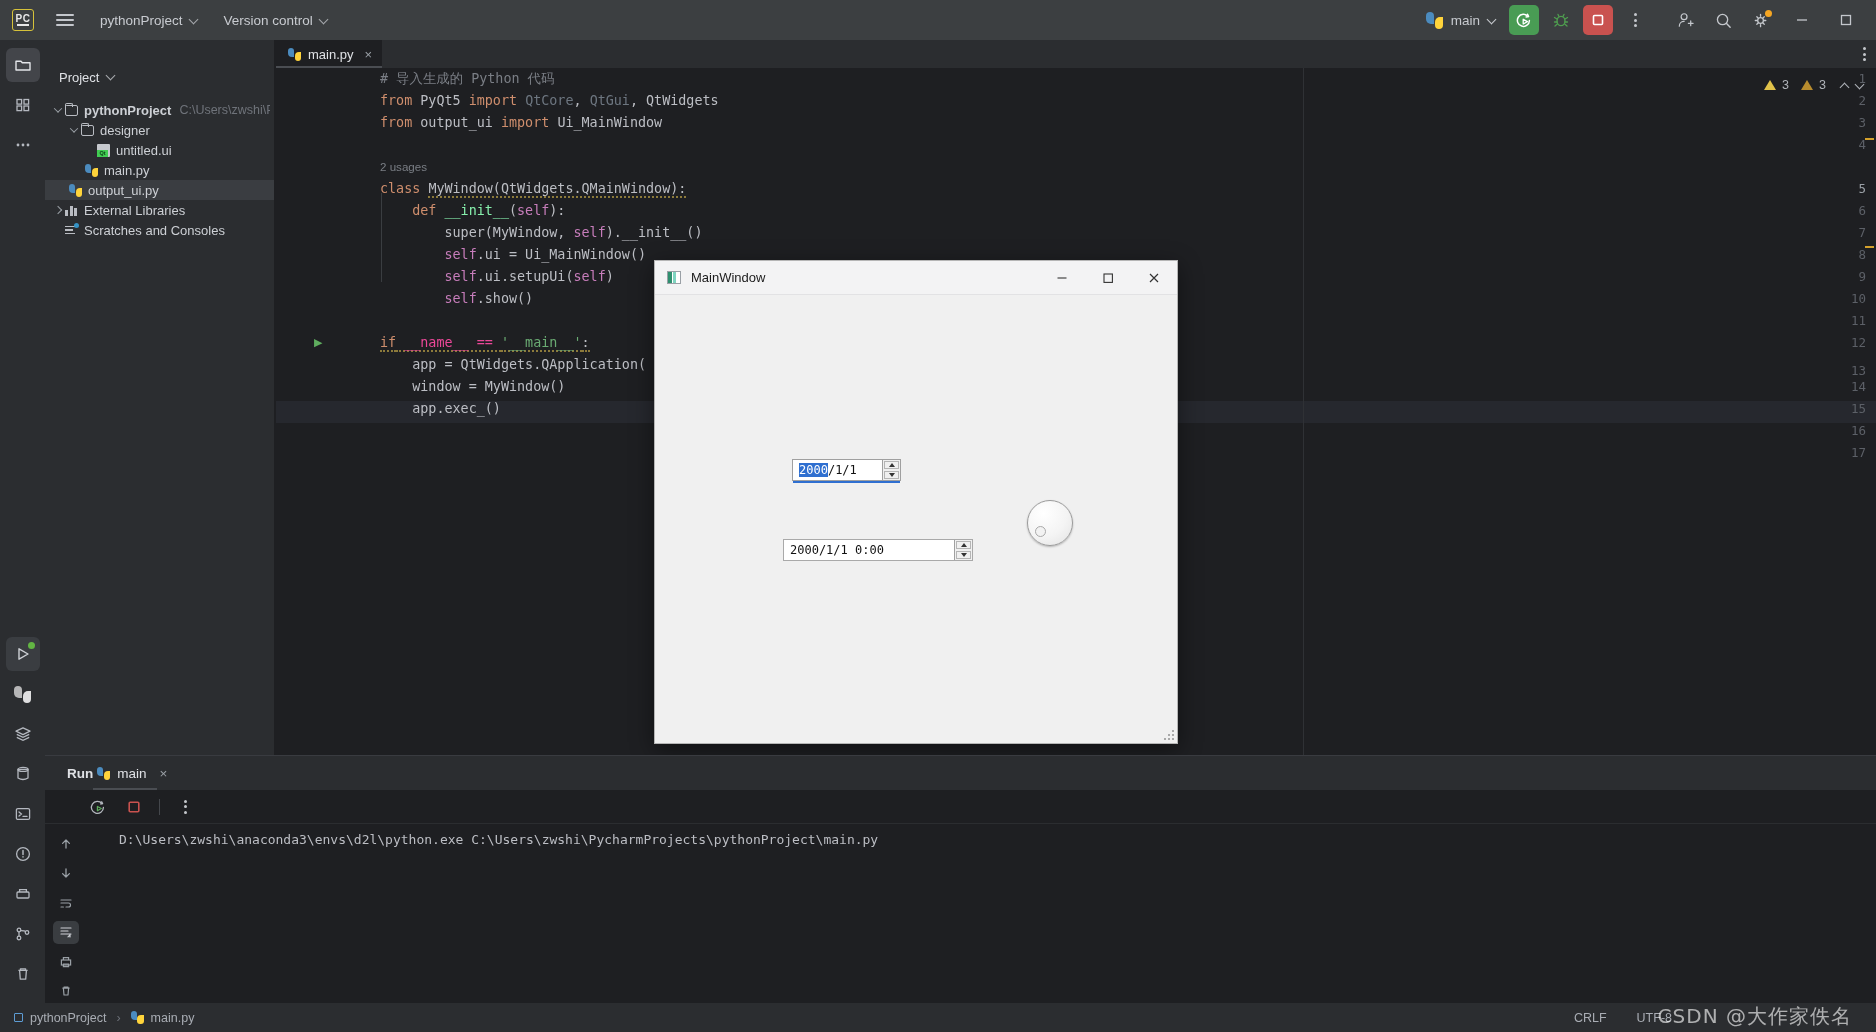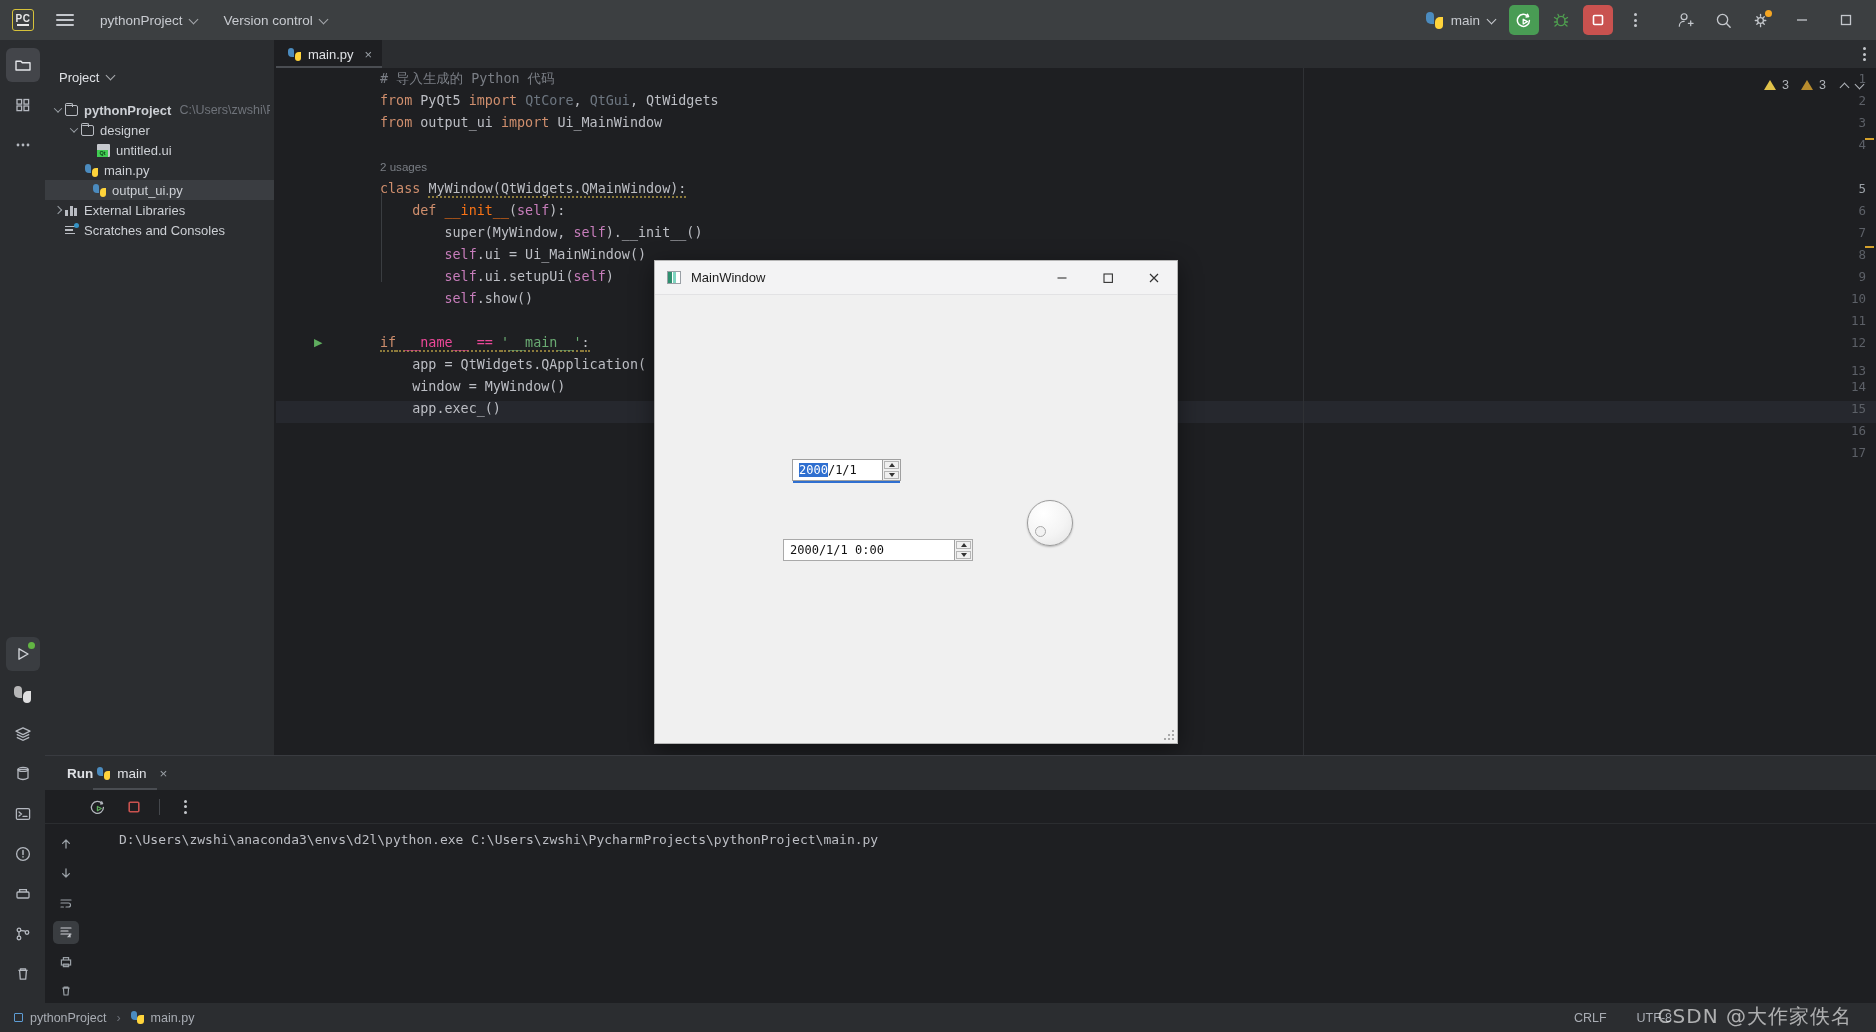--- a/index.html
+++ b/index.html
@@ -403,21 +403,21 @@
     <div class="trow" style="padding-left:52px">
       <span class="qt-ic"></span>
       <span>untitled.ui</span>
     </div>
 
     <div class="trow" style="padding-left:40px">
       <span class="py-small"></span>
       <span>main.py</span>
     </div>
 
-    <div class="trow sel" style="padding-left:48px">
+    <div class="trow sel" style="padding-left:24px">
       <span class="py-small"></span>
       <span>output_ui.py</span>
     </div>
 
     <div class="trow" style="padding-left:6px">
       <span class="arrow right"></span>
       <span class="lib-ic">
           <i style="height:6px"></i>
           <i style="height:10px"></i>
           <i style="height:8px"></i>
@@ -491,21 +491,21 @@
     <div class="ln" style="top:374px">17</div>
 
     <span class="rtri" style="position:absolute;left:38px;top:268px;font-size:11px">▶</span>
 
     <div style="position:absolute;left:52px;top:0;width:1400px;">
       <pre class="code" style="top:0px"><span class="cmt"># 导入生成的 Python 代码</span></pre>
       <pre class="code" style="top:22px"><span class="kw">from</span> <span style="color:#bcbec4">PyQt5</span> <span class="kw">import</span> <span class="mod">QtCore</span><span style="color:#bcbec4">,</span> <span class="mod">QtGui</span><span style="color:#bcbec4">,</span> <span style="color:#bcbec4">QtWidgets</span></pre>
       <pre class="code" style="top:44px"><span class="kw">from</span> <span style="color:#bcbec4">output_ui</span> <span class="kw">import</span> <span style="color:#bcbec4">Ui_MainWindow</span></pre>
       <pre class="code usages" style="top:88px;color:#7a7e85;font-size:11.6px;font-family:'Liberation Sans',sans-serif"><span>2 usages</span></pre>
       <pre class="code" style="top:110px"><span class="kw">class</span> <span class="sqg" style="color:#bcbec4">MyWindow(QtWidgets.QMainWindow):</span></pre>
-      <pre class="code" style="top:132px">    <span class="kw">def</span> <span style="color:#f97316">__init__</span><span style="color:#bcbec4">(</span><span class="param">self</span><span style="color:#bcbec4">):</span></pre>
+      <pre class="code" style="top:132px">    <span class="kw">def</span> <span style="color:#86efac">__init__</span><span style="color:#bcbec4">(</span><span class="param">self</span><span style="color:#bcbec4">):</span></pre>
       <pre class="code" style="top:154px">        <span style="color:#bcbec4">super(MyWindow, </span><span class="param">self</span><span style="color:#bcbec4">).__init__()</span></pre>
       <pre class="code" style="top:176px">        <span class="param">self</span><span style="color:#bcbec4">.ui = Ui_MainWindow()</span></pre>
       <pre class="code" style="top:198px">        <span class="param">self</span><span style="color:#bcbec4">.ui.setupUi(</span><span class="param">self</span><span style="color:#bcbec4">)</span></pre>
       <pre class="code" style="top:220px">        <span class="param">self</span><span style="color:#bcbec4">.show()</span></pre>
       <pre class="code" style="top:264px"><span class="kw sqg">if</span><span class="sqg" style="color:#ec4899"> __name__ == </span><span class="str sqg">'__main__'</span><span class="sqg" style="color:#bcbec4">:</span></pre>
       <pre class="code" style="top:286px">    <span style="color:#bcbec4">app = QtWidgets.QApplication(</span></pre>
       <pre class="code" style="top:308px">    <span style="color:#bcbec4">window = MyWindow()</span></pre>
       <pre class="code" style="top:330px">    <span style="color:#bcbec4">app.exec_()</span></pre>
     </div>
 

